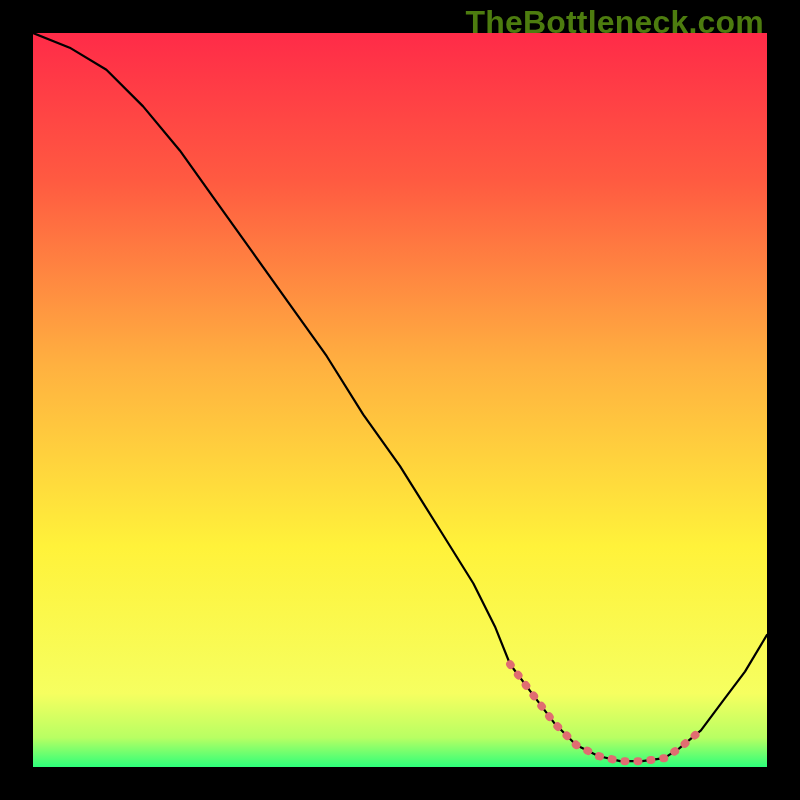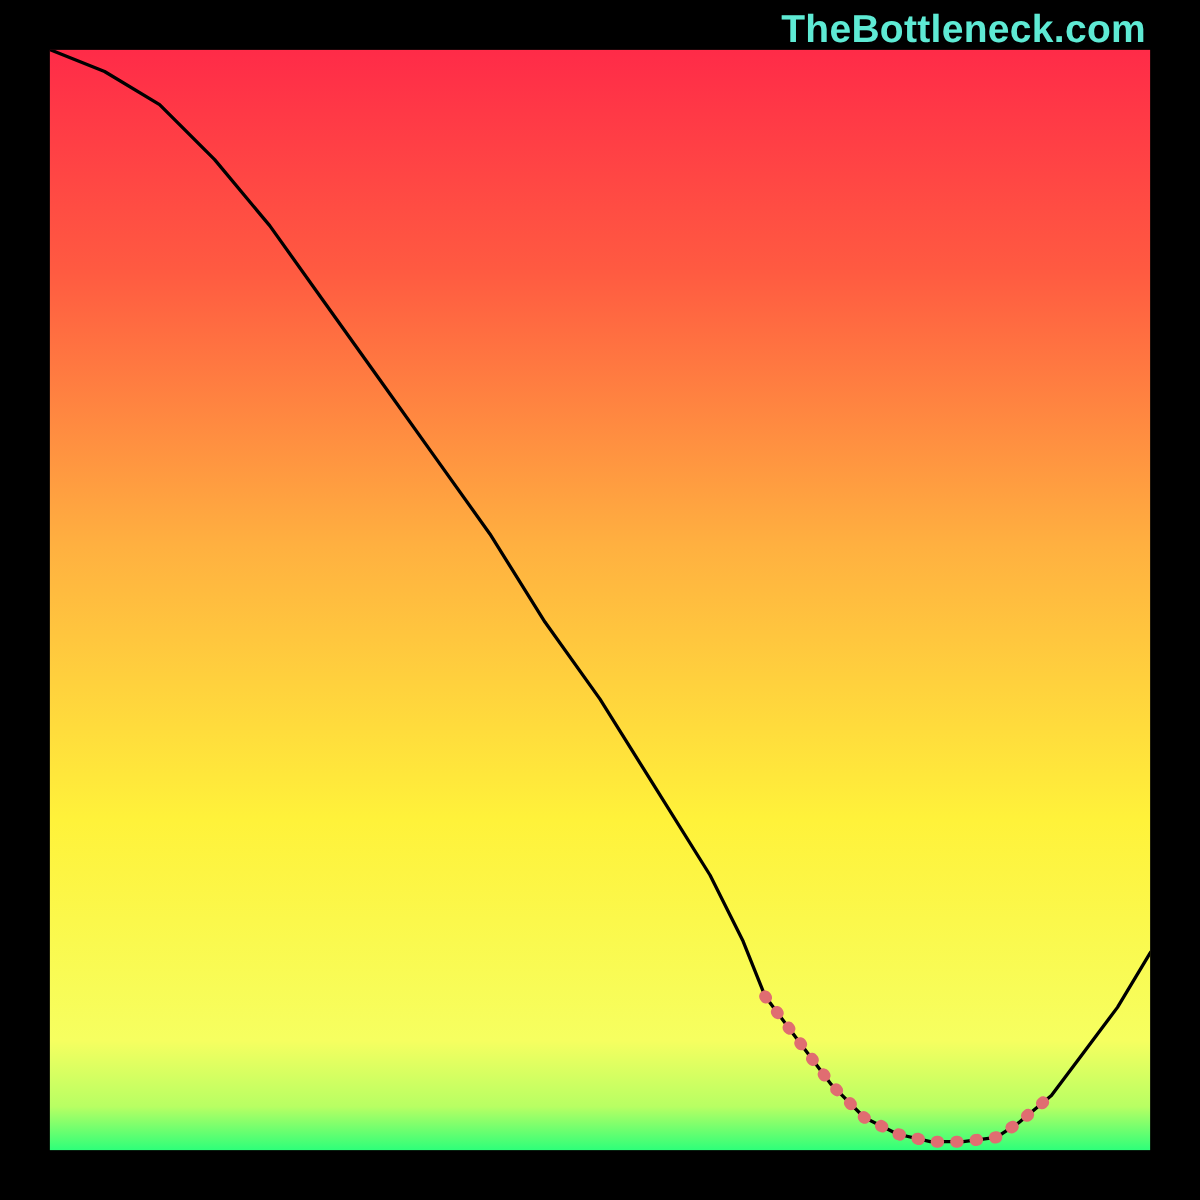--- a/index.html
+++ b/index.html
@@ -23,23 +23,23 @@
     left: 33px;
     top: 33px;
     width: 734px;
     height: 734px;
     overflow: hidden;
   }
   .watermark {
     position: absolute;
     top: 4px;
     right: 36px;
-    color: #5eead4;
+    color: #4d7c0f;
     font-family: Arial, Helvetica, sans-serif;
-    font-size: 26px;
+    font-size: 32px;
     font-weight: 600;
     letter-spacing: 0.2px;
     user-select: none;
     margin-left: 37px;
   }
   svg { display: block; }
 </style>
 </head>
 <body>
 

